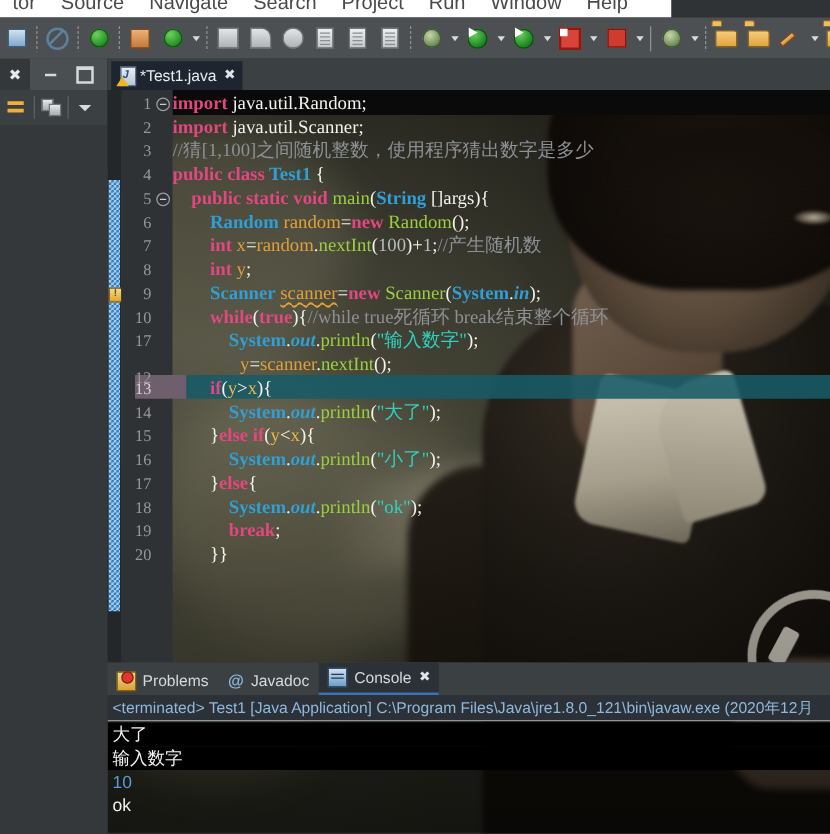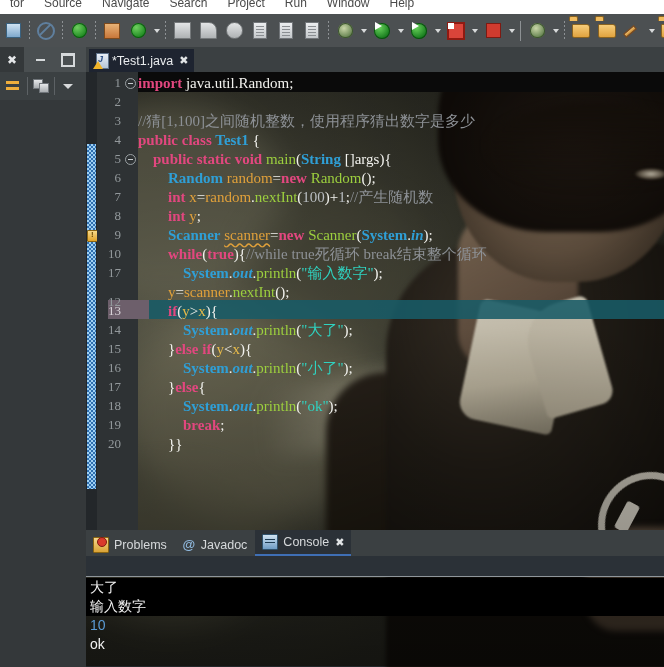--- a/index.html
+++ b/index.html
@@ -4,23 +4,23 @@
 <style>
   html,body{margin:0;padding:0;background:#2f3336;}
   body{
     width:664px;height:667px;overflow:hidden;position:relative;
     font-family:"Liberation Sans","DejaVu Sans",sans-serif;
     -webkit-font-smoothing:antialiased;
   }
 
   
   #menubar{
-    position:absolute;left:0;top:0;width:664px;height:14px;
+    position:absolute;left:0;top:0;width:537px;height:14px;
     background:#ffffff;color:#4a4a4a;
-    font-size:12px;line-height:14px;
+    font-size:16px;line-height:14px;
     white-space:nowrap;overflow:hidden;
   }
   #menubar .mi{display:inline-block;padding:0 10px;position:relative;top:-4px;}
 
   
   #toolbar{
     position:absolute;left:0;top:14px;width:664px;height:33px;
     background:#4c5052;border-bottom:1px solid #3a3e40;
     display:flex;align-items:center;overflow:hidden;
   }
@@ -441,30 +441,31 @@
         <div class="lnum" style="top: 270px;">15</div>
         <div class="lnum" style="top: 289px;">16</div>
         <div class="lnum" style="top: 308px;">17</div>
         <div class="lnum" style="top: 327px;">18</div>
         <div class="lnum" style="top: 346px;">19</div>
         <div class="lnum" style="top: 365px;">20</div>
       </div>
 
     <div id="code">
         <div class="cl" style="top: 2px;"><span class="k">import</span><span class="pl"> java.util.Random;</span></div>
+        <div class="cl" style="top: 21px;"><span class="k">import</span><span class="pl"> java.util.Scanner;</span></div>
         <div class="cl" style="top: 40px;"><span class="cm">//猜[1,100]之间随机整数，使用程序猜出数字是多少</span></div>
         <div class="cl" style="top: 59px;"><span class="k">public class </span><span class="ty">Test1</span><span class="pl"> {</span></div>
         <div class="cl" style="top: 78px;"><span class="pl">    </span><span class="k">public static void </span><span class="fn">main</span><span class="pl">(</span><span class="ty">String</span><span class="pl"> []args){</span></div>
         <div class="cl" style="top: 97px;"><span class="pl">        </span><span class="ty">Random</span><span class="pl"> </span><span class="fld">random</span><span class="pl">=</span><span class="k">new</span><span class="pl"> </span><span class="fn">Random</span><span class="pl">();</span></div>
         <div class="cl" style="top: 116px;"><span class="pl">        </span><span class="k">int</span><span class="pl"> </span><span class="fld">x</span><span class="pl">=</span><span class="fld">random</span><span class="pl">.</span><span class="fn">nextInt</span><span class="pl">(</span><span class="nm">100</span><span class="pl">)+</span><span class="nm">1</span><span class="pl">;</span><span class="cm">//产生随机数</span></div>
         <div class="cl" style="top: 135px;"><span class="pl">        </span><span class="k">int</span><span class="pl"> </span><span class="fld">y</span><span class="pl">;</span></div>
         <div class="cl" style="top: 154px;"><span class="pl">        </span><span class="ty">Scanner</span><span class="pl"> </span><span class="fld sq">scanner</span><span class="pl">=</span><span class="k">new</span><span class="pl"> </span><span class="fn">Scanner</span><span class="pl">(</span><span class="ty">System</span><span class="pl">.</span><span class="stc">in</span><span class="pl">);</span></div>
         <div class="cl" style="top: 173px;"><span class="pl">        </span><span class="k">while</span><span class="pl">(</span><span class="k">true</span><span class="pl">){</span><span class="cm">//while true死循环 break结束整个循环</span></div>
         <div class="cl" style="top: 192px;"><span class="pl">            </span><span class="ty">System</span><span class="pl">.</span><span class="stc">out</span><span class="pl">.</span><span class="fn">println</span><span class="pl">(</span><span class="st">"输入数字"</span><span class="pl">);</span></div>
-        <div class="cl" style="top: 211px;"><span class="pl">        </span><span class="fld">y</span><span class="pl">=</span><span class="fld">scanner</span><span class="pl">.</span><span class="fn">nextInt</span><span class="pl">();</span></div>
+        <div class="cl" style="top: 211px; padding-left: 24px;"><span class="pl">        </span><span class="fld">y</span><span class="pl">=</span><span class="fld">scanner</span><span class="pl">.</span><span class="fn">nextInt</span><span class="pl">();</span></div>
         <div class="cl" style="top: 230px;"><span class="pl">        </span><span class="k">if</span><span class="pl">(</span><span class="vr">y</span><span class="pl">&gt;</span><span class="vr">x</span><span class="pl">){</span></div>
         <div class="cl" style="top: 249px;"><span class="pl">            </span><span class="ty">System</span><span class="pl">.</span><span class="stc">out</span><span class="pl">.</span><span class="fn">println</span><span class="pl">(</span><span class="st">"大了"</span><span class="pl">);</span></div>
         <div class="cl" style="top: 268px;"><span class="pl">        }</span><span class="k">else if</span><span class="pl">(</span><span class="vr">y</span><span class="pl">&lt;</span><span class="vr">x</span><span class="pl">){</span></div>
         <div class="cl" style="top: 287px;"><span class="pl">            </span><span class="ty">System</span><span class="pl">.</span><span class="stc">out</span><span class="pl">.</span><span class="fn">println</span><span class="pl">(</span><span class="st">"小了"</span><span class="pl">);</span></div>
         <div class="cl" style="top: 306px;"><span class="pl">        }</span><span class="k">else</span><span class="pl">{</span></div>
         <div class="cl" style="top: 325px;"><span class="pl">            </span><span class="ty">System</span><span class="pl">.</span><span class="stc">out</span><span class="pl">.</span><span class="fn">println</span><span class="pl">(</span><span class="st">"ok"</span><span class="pl">);</span></div>
         <div class="cl" style="top: 344px;"><span class="pl">            </span><span class="k">break</span><span class="pl">;</span></div>
         <div class="cl" style="top: 363px;"><span class="pl">        }}</span></div>
       </div>
   </div>
@@ -492,20 +493,21 @@
       <div class="base" style="position:absolute;inset:0;background:radial-gradient(120% 90% at 18% 42%, #6b6a57 0%, #4a4a3c 28%, #2a2a22 60%, #141410 100%);"></div>
 
       <div class="blob b3" style="position:absolute;left:-30px;top:400px;width:230px;height:200px;background:#5c5a46;opacity:.5;border-radius:50%;filter:blur(16px);"></div>
       <div class="suit" style="position:absolute;left:300px;top:170px;width:320px;height:480px;background:radial-gradient(80% 70% at 30% 15%,#3a3228 0%,#241f18 45%,#120f0b 100%);border-radius:110px 60px 0 0;filter:blur(2px);"></div>
       <div class="hand" style="position:absolute;left:500px;top:455px;width:140px;height:150px;background:radial-gradient(60% 60% at 40% 30%,#8a7360,#4a3d30 75%);border-radius:50px 30px 20px 30px;filter:blur(3px);"></div>
 
       <div class="shade" style="position:absolute;inset:0;background:linear-gradient(180deg,rgba(0,0,0,.25),rgba(0,0,0,.15) 40%,rgba(0,0,0,.45));"></div>
     </div>
     <div id="consoletop"></div>
     <div id="consoleline"></div>
+    <div id="termline">&lt;terminated&gt; Test1 [Java Application] C:\Program Files\Java\jre1.8.0_121\bin\javaw.exe (2020年12月</div>
     <div id="consoleout">
         <div class="coutbg" style="top: 22px; height: 19px; width: 578px;"></div>
         <div class="cout w" style="top: 22px;">大了</div>
         <div class="coutbg" style="top: 41px; height: 19px; width: 578px;"></div>
         <div class="cout w" style="top: 41px;">输入数字</div>
         <div class="cout b" style="top: 60px;">10</div>
         <div class="cout w" style="top: 79px;">ok</div>
       </div>
   </div>
 </div>

